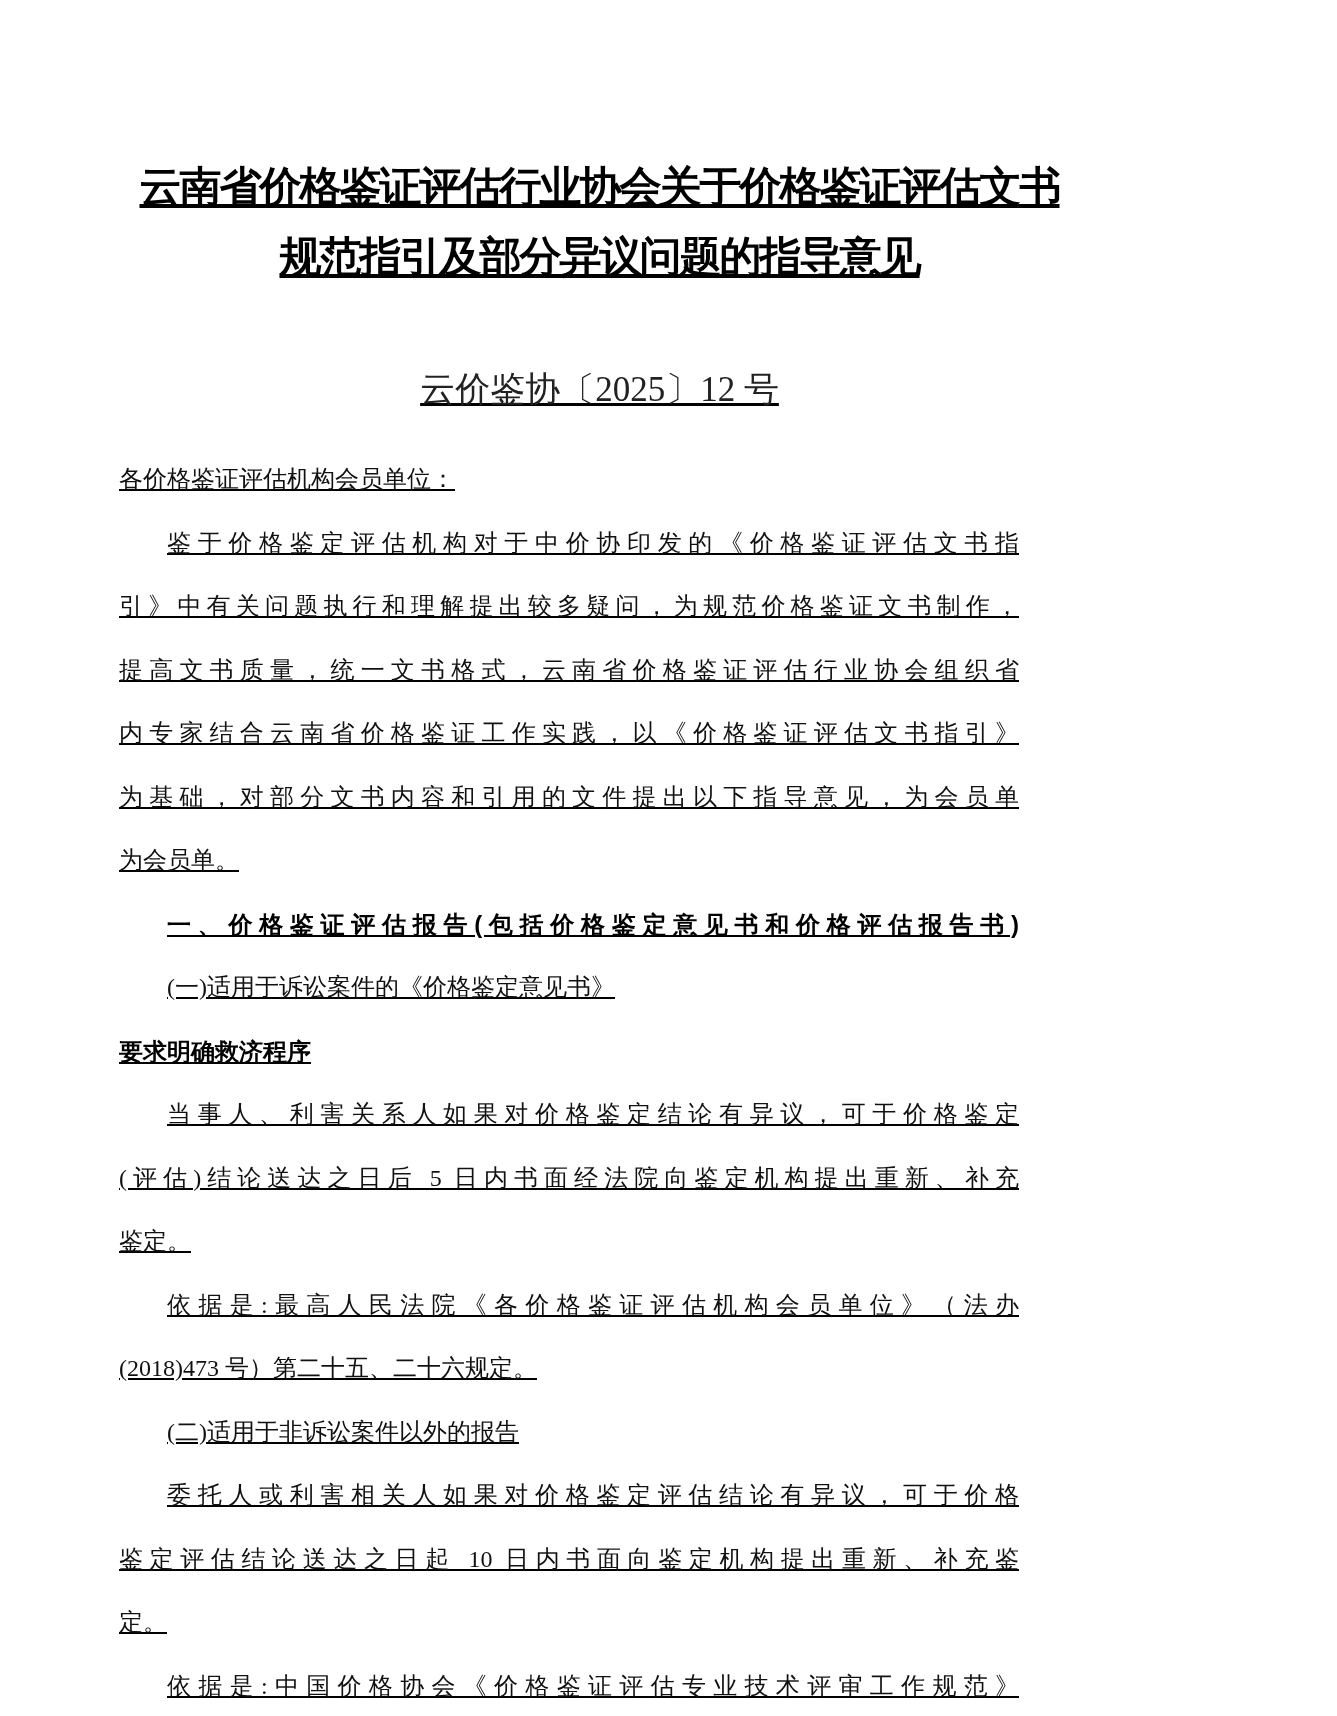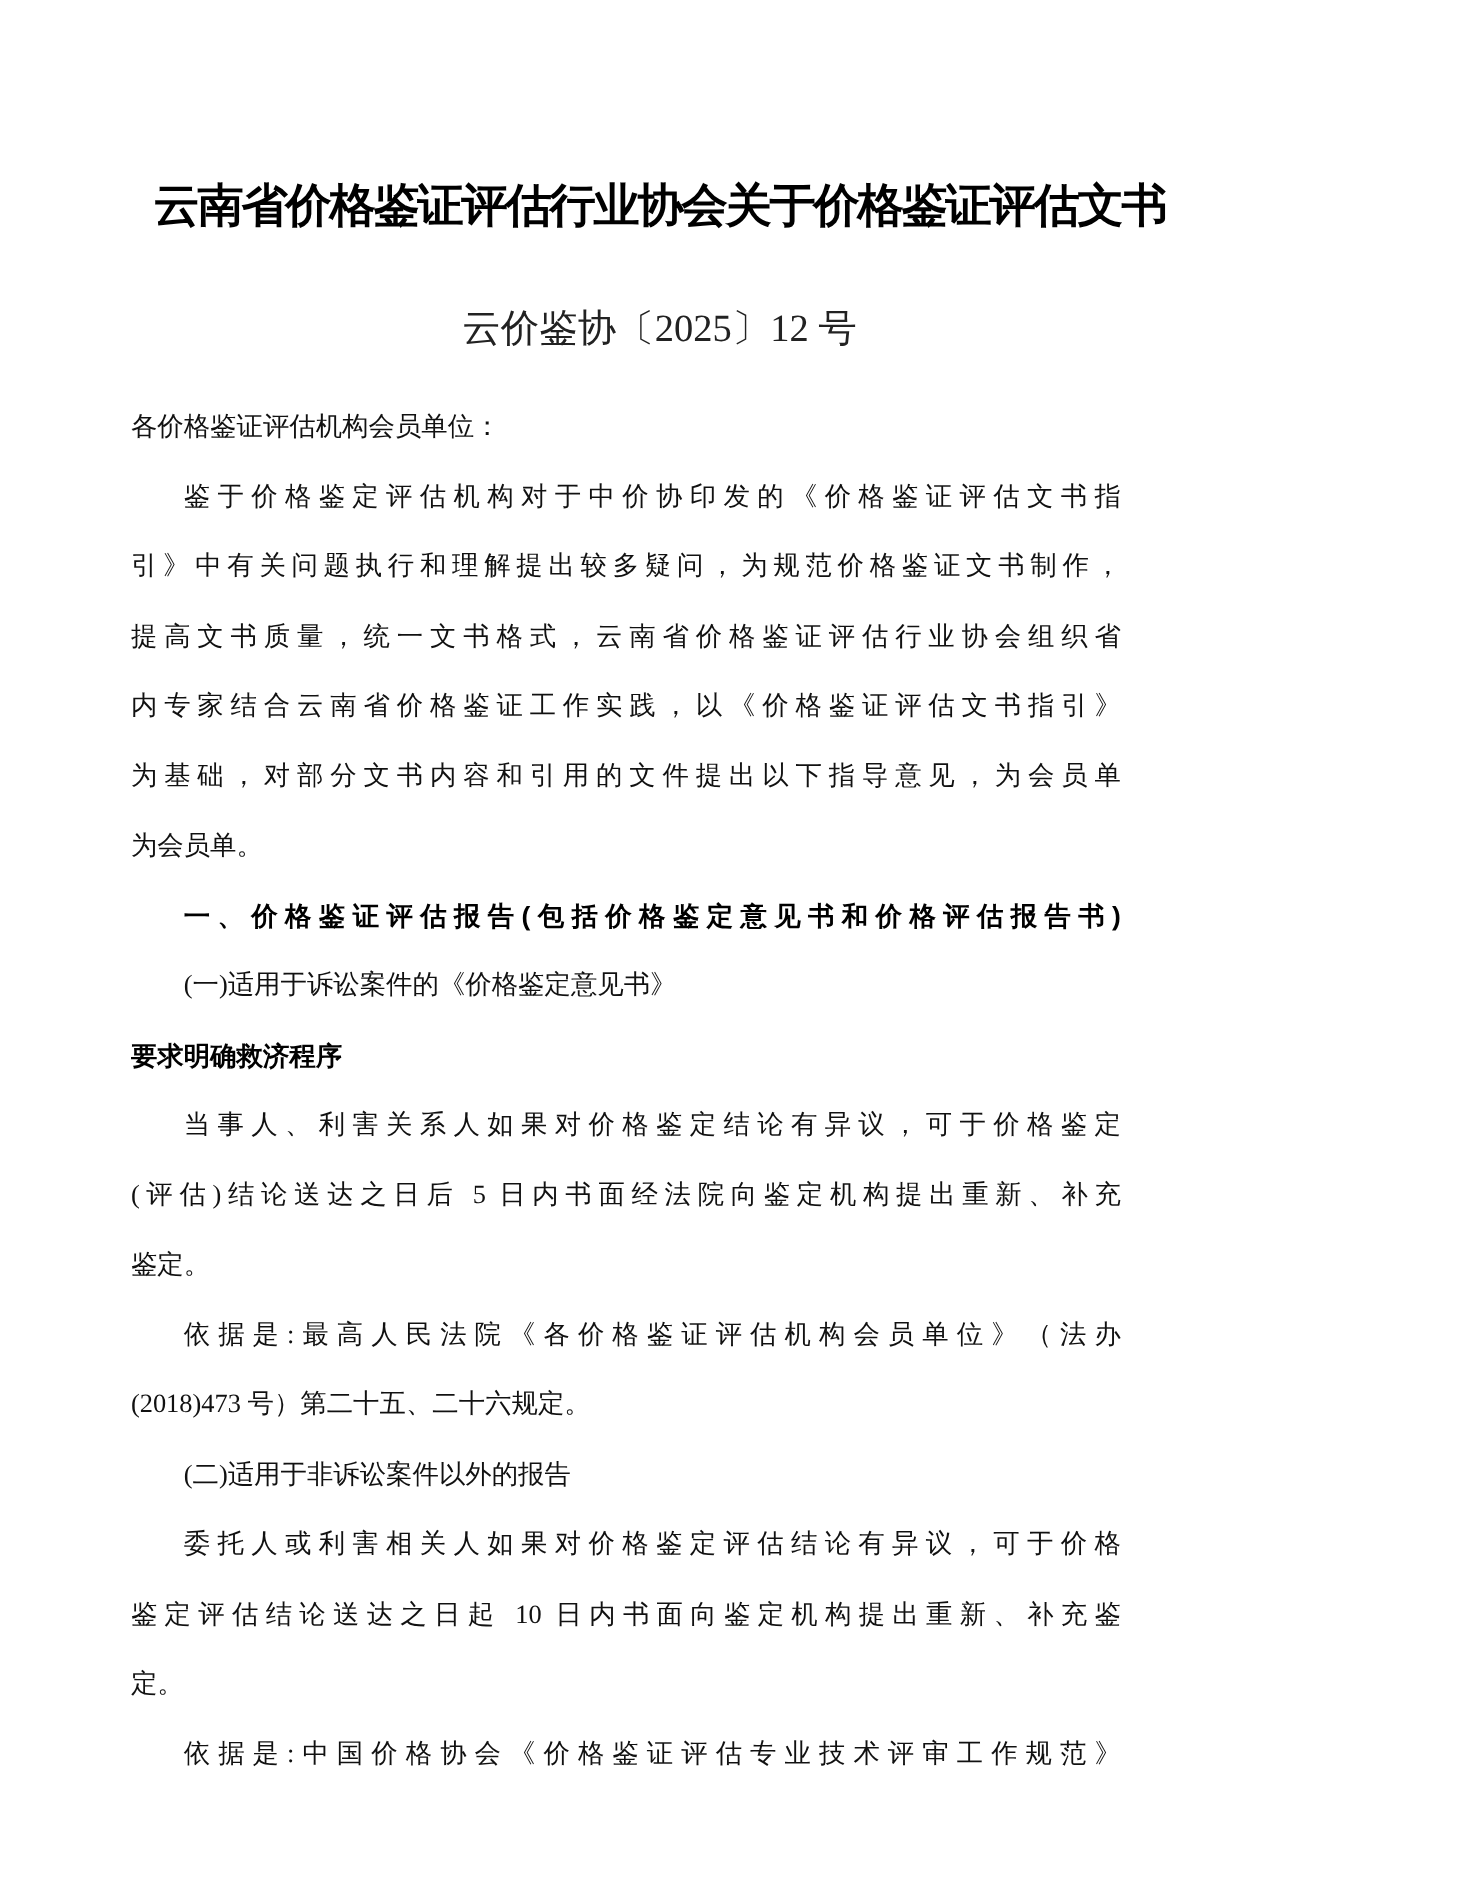--- a/index.html
+++ b/index.html
@@ -7,33 +7,34 @@
     padding: 0;
     background: #ffffff;
   }
   .page {
     position: relative;
     width: 1199px;
     height: 1716px;
     background: #ffffff;
     color: #000000;
     overflow: hidden;
+    text-decoration: underline;
   }
   .doc-title {
     margin: 152px 110px 0 110px;
     text-align: center;
     font-family: "Liberation Sans", "DejaVu Sans", sans-serif;
     font-weight: bold;
     font-size: 42px;
     line-height: 70px;
     letter-spacing: -2px;
     color: #000000;
   }
   .doc-number {
-    margin-top: 57px;
+    margin-top: 78px;
     text-align: center;
     font-family: "Liberation Serif", "DejaVu Serif", serif;
     font-size: 35px;
     line-height: 40px;
     color: #222222;
   }
   .doc-body {
     margin: 38px 180px 0 119px;
     font-family: "Liberation Serif", "DejaVu Serif", serif;
     font-size: 24px;
@@ -59,20 +60,21 @@
     color: #000000;
   }
 </style>
 </head>
 <body>
 
 <div class="page">
 
   <div class="doc-title">
     <div>云南省价格鉴证评估行业协会关于价格鉴证评估文书</div>
+    <div>规范指引及部分异议问题的指导意见</div>
   </div>
 
   <div class="doc-number">云价鉴协〔2025〕12 号</div>
 
   <div class="doc-body">
     <div class="line end">各价格鉴证评估机构会员单位：</div>
     <div class="line indent">鉴于价格鉴定评估机构对于中价协印发的《价格鉴证评估文书指</div>
     <div class="line">引》中有关问题执行和理解提出较多疑问，为规范价格鉴证文书制作，</div>
     <div class="line">提高文书质量，统一文书格式，云南省价格鉴证评估行业协会组织省</div>
     <div class="line">内专家结合云南省价格鉴证工作实践，以《价格鉴证评估文书指引》</div>

